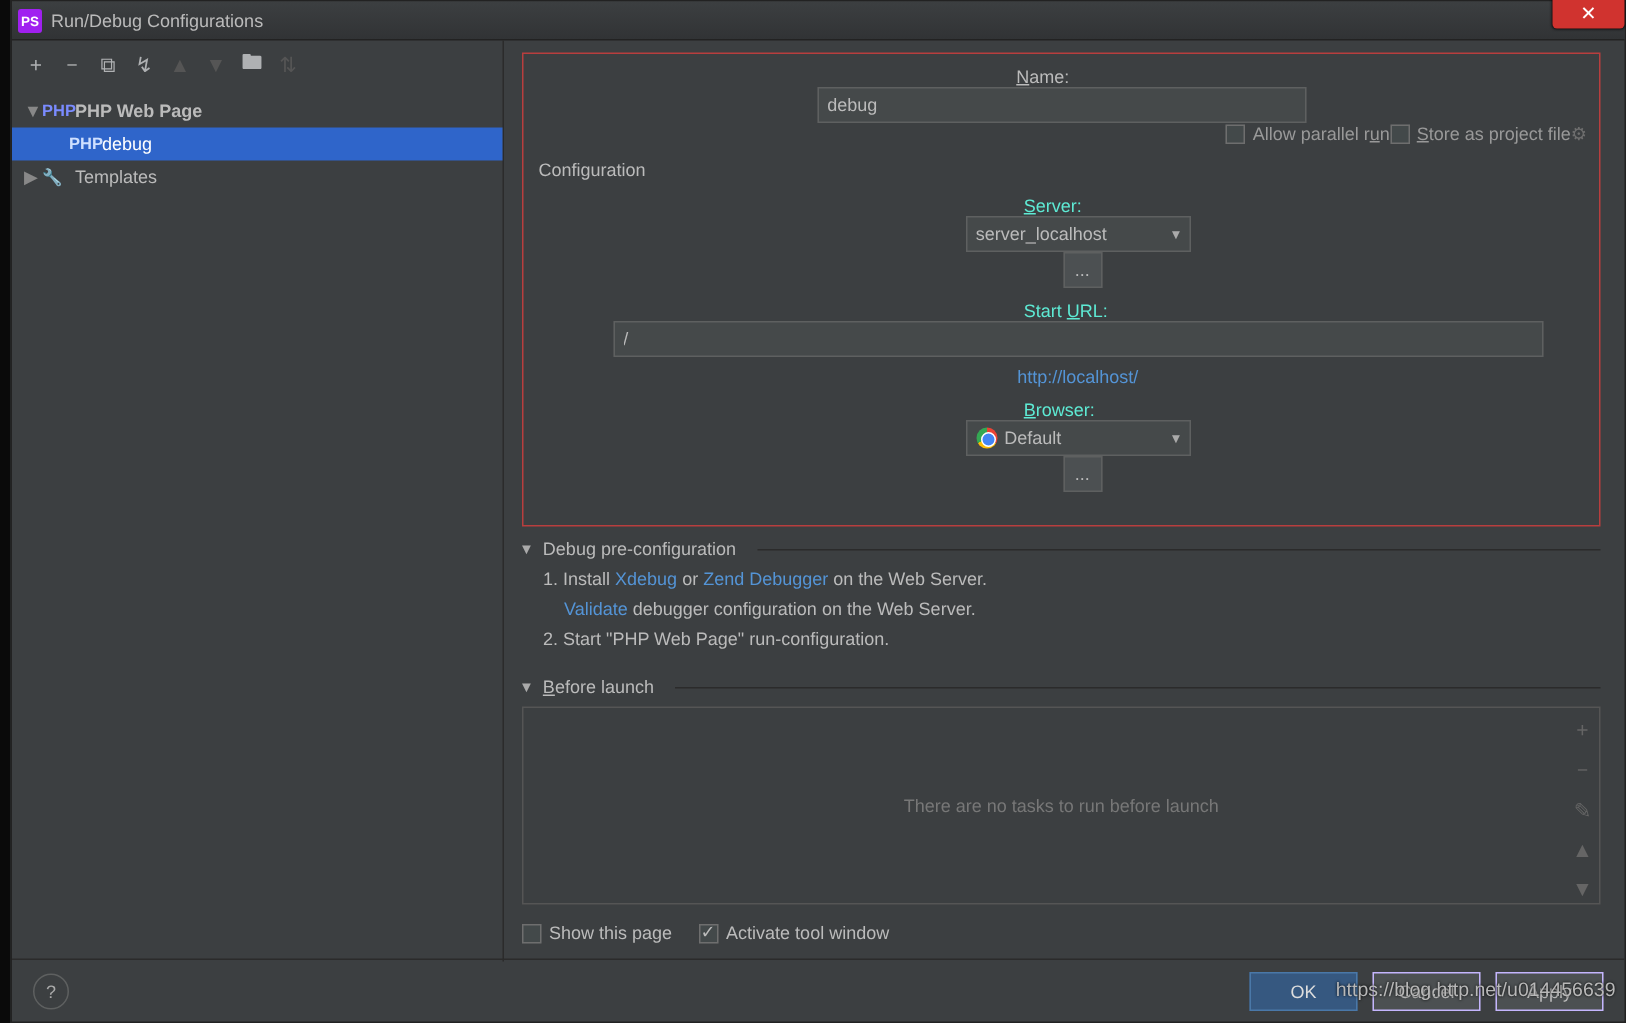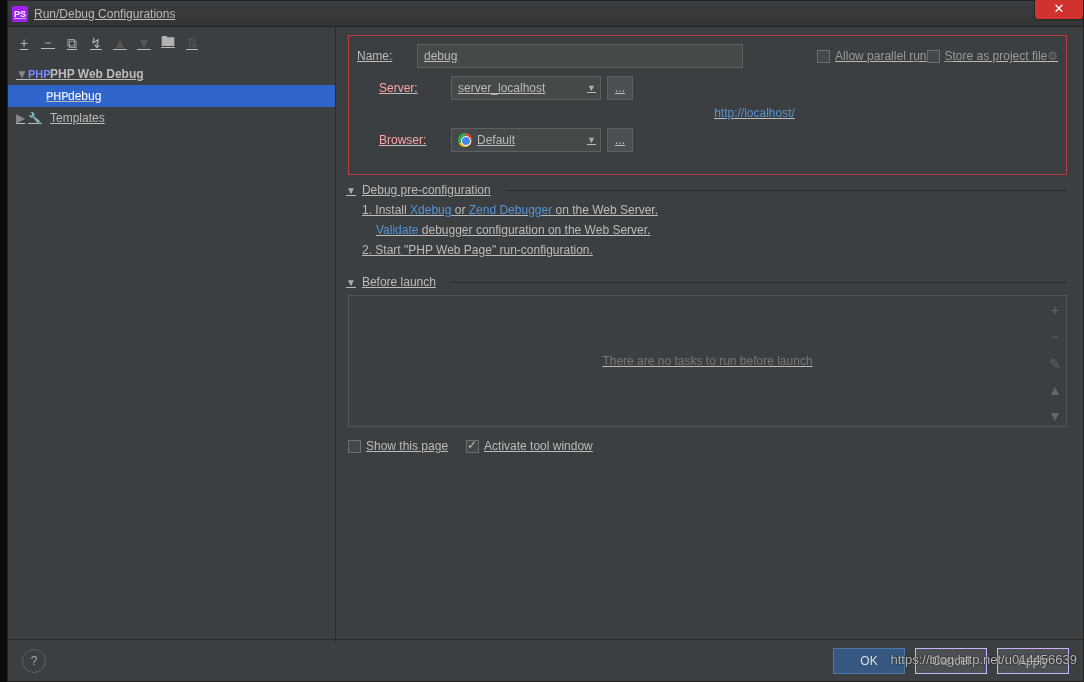--- a/index.html
+++ b/index.html
@@ -12,21 +12,20 @@
   height: 682px;
   overflow: hidden;
   position: relative;
 }
 .dialog {
   position: absolute;
   left: 7px; top: 0;
   width: 1077px; height: 682px;
   background: #3c3f41;
   border: 1px solid #222;
-  text-decoration: underline;
 }
 .titlebar {
   height: 26px;
   background: linear-gradient(#3c3f41, #313335);
   display: flex;
   align-items: center;
   padding-left: 4px;
   color: #bbb;
   font-size: 12px;
   border-bottom: 1px solid #222;
@@ -85,39 +84,39 @@
 .main {
   flex: 1;
   padding: 8px 16px 0 12px;
   position: relative;
 }
 .redbox {
   border: 1px solid #b83e3e;
   padding: 8px 8px 14px 8px;
   position: relative;
 }
-.row { display: flex; align-items: center; margin-bottom: 8px; }
+.row { display: flex; align-items: center; margin-bottom: 8px; flex-direction: column; }
 .lbl { width: 60px; color: #bbb; }
 .lbl u { text-decoration: underline; }
 input.text, .combo {
   background: #45494a;
   border: 1px solid #5e6060;
   color: #bbb;
   height: 24px;
   padding: 0 6px;
   font-size: 12px;
 }
 .name-input { width: 326px; }
 .top-checks { margin-left: auto; display: flex; align-items: center; color: #999; }
 .chk { display: inline-flex; align-items: center; gap: 5px; }
 .chk .box { width: 13px; height: 13px; border: 1px solid #6e6e6e; background: #43494a; }
 .gear-dim { color: #6e6e6e; }
 .section-title { color: #bbb; margin: 10px 0 10px 2px; }
 .indent { padding-left: 22px; }
-.lbl-in { width: 72px; display:inline-block; color:#fca5a5; }
+.lbl-in { width: 72px; display:inline-block; color:#5eead4; }
 .combo {
   display: inline-flex; align-items: center; justify-content: space-between;
   width: 150px;
   padding-right: 4px;
 }
 .combo .caret { color: #aaa; font-size: 9px; }
 .ellipsis-btn {
   width: 26px; height: 24px;
   background: #4c5052; border: 1px solid #5e6060;
   color: #bbb; display: inline-flex; align-items: center; justify-content: center;
@@ -208,21 +207,21 @@
         <span class="tb-icon">↯</span>
         <span class="tb-icon" style="color:#555">▲</span>
         <span class="tb-icon" style="color:#555">▼</span>
         <span class="tb-icon">🖿</span>
         <span class="tb-icon" style="color:#555">⇅</span>
       </div>
       <div class="tree">
         <div class="tree-row">
           <span class="expand">▼</span>
           <span class="node-icon php-ico">PHP</span>
-          <span style="font-weight:600">PHP Web Debug</span>
+          <span style="font-weight:600">PHP Web Page</span>
         </div>
         <div class="tree-row level2 selected">
           <span class="node-icon php-ico" style="color:#cfe0ff">PHP</span>
           <span>debug</span>
         </div>
         <div class="tree-row">
           <span class="expand">▶</span>
           <span class="node-icon wrench-ico">🔧</span>
           <span>Templates</span>
         </div>
@@ -240,31 +239,36 @@
               <span>Allow parallel r<u>u</u>n</span>
             </label>
             <label class="chk">
               <span class="box"></span>
               <span><u>S</u>tore as project file</span>
             </label>
             <span class="gear-dim">⚙</span>
           </div>
         </div>
 
+        <div class="section-title">Configuration</div>
 
         <div class="indent">
           <div class="row">
             <span class="lbl-in"><u>S</u>erver:</span>
             <div class="combo">
               <span>server_localhost</span>
               <span class="caret">▼</span>
             </div>
             <span class="ellipsis-btn">...</span>
           </div>
 
+          <div class="row">
+            <span class="lbl-in">Start <u>U</u>RL:</span>
+            <input class="text url-input" value="/" style="">
+          </div>
           <div class="row" style="margin-top:-2px;justify-content:center;">
             <span class="lbl-in"></span>
             <span class="link">http://localhost/</span>
           </div>
 
           <div class="row">
             <span class="lbl-in"><u>B</u>rowser:</span>
             <div class="combo">
               <span><span class="chrome-dot"></span><span>Default</span></span>
               <span class="caret">▼</span>

